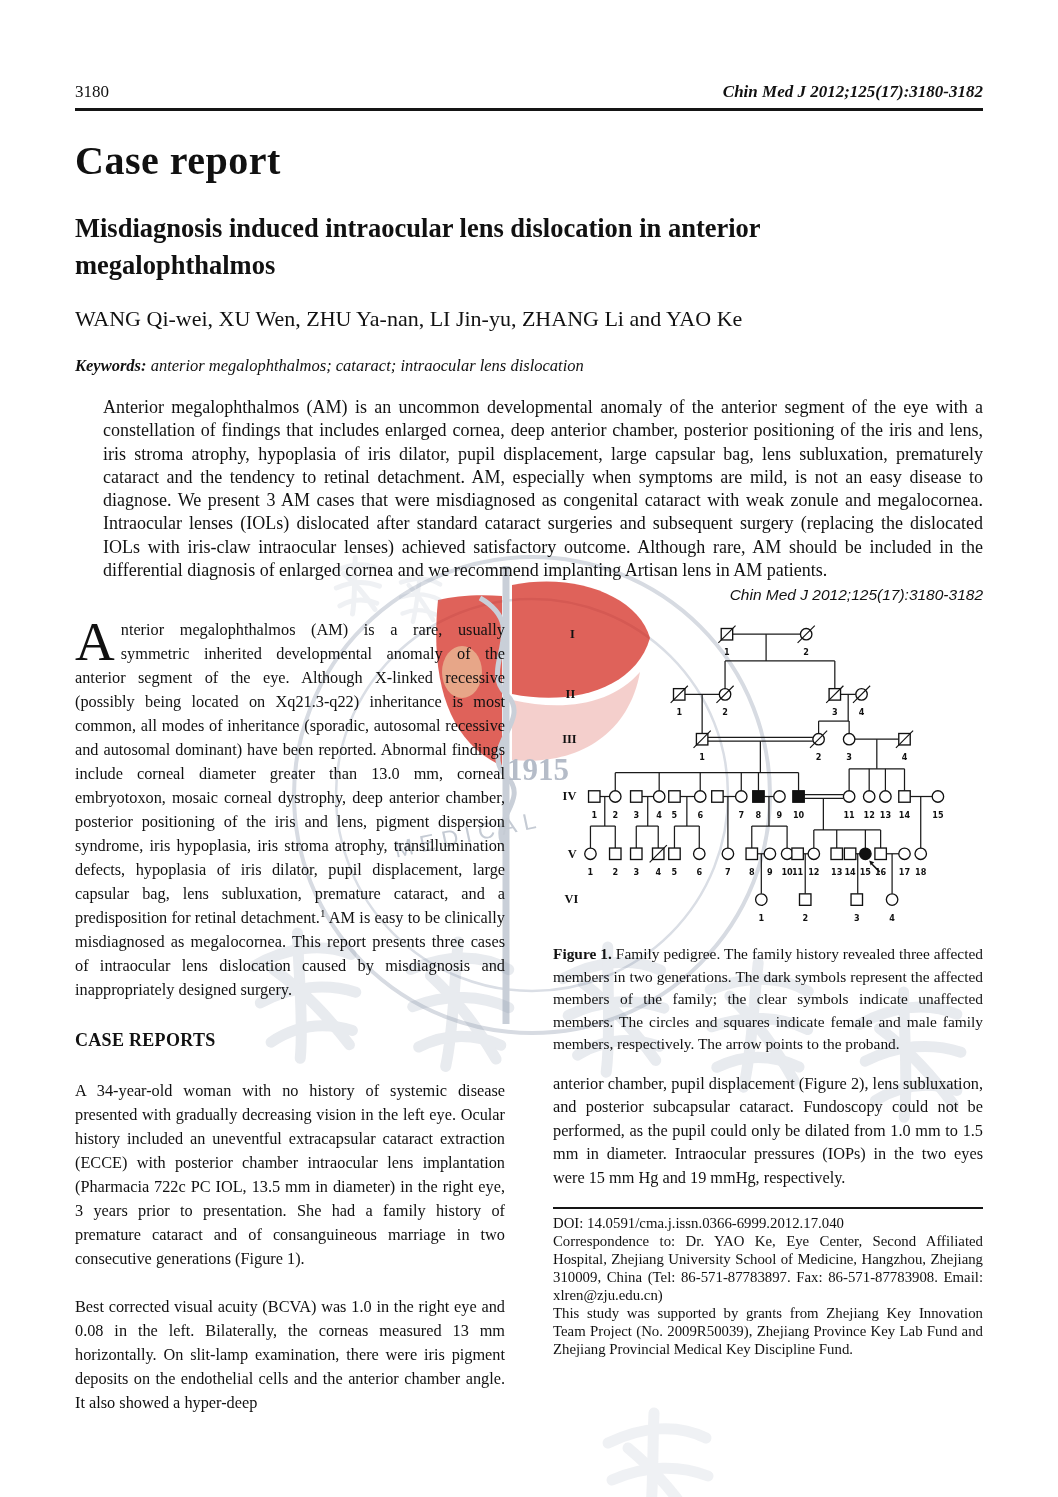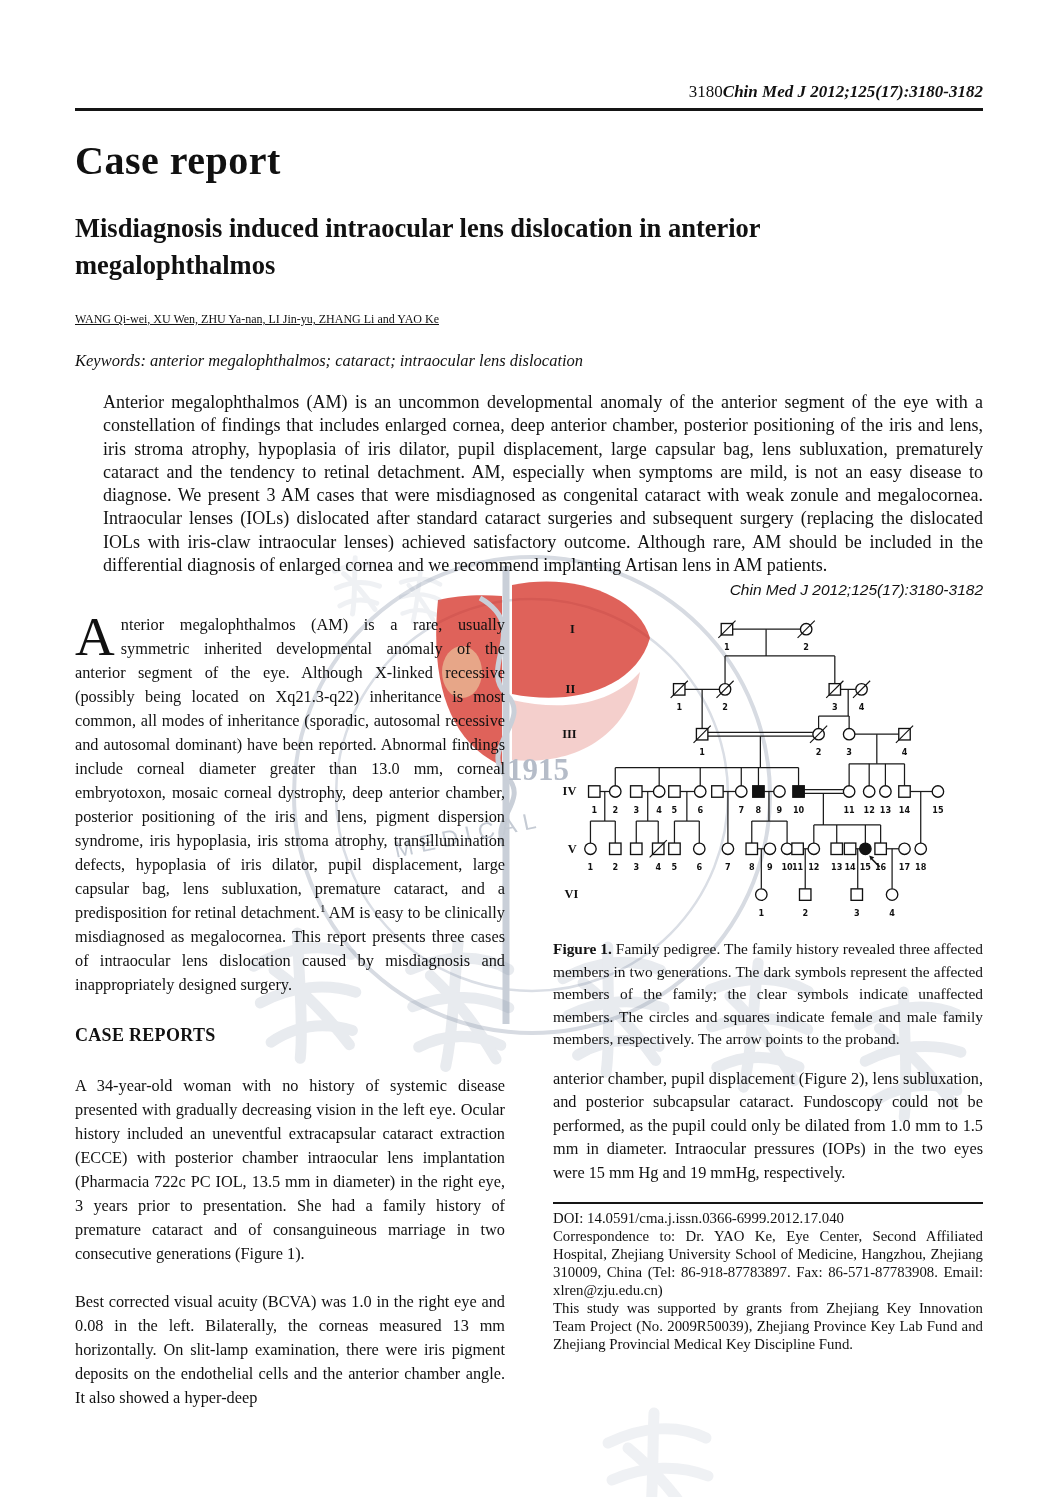--- a/index.html
+++ b/index.html
@@ -1,28 +1,28 @@
 <!DOCTYPE html>
 <html><head>
 <meta charset="utf-8">
 <style>
   html,body{margin:0;padding:0;background:#888;}
   .page{position:relative;width:1058px;height:1497px;margin:0 auto;background:#ffffff;
         font-family:"Liberation Serif",serif;color:#111;overflow:hidden;}
   .wm{position:absolute;left:0;top:0;z-index:0;pointer-events:none;}
   .content{position:relative;z-index:1;}
-  .hdr{display:flex;justify-content:flex-end;align-items:baseline;
+  .hdr{display:flex;justify-content:space-between;align-items:baseline;
        margin:82px 75px 0;padding-bottom:6px;border-bottom:3px solid #151515;
        font-size:17px;}
   .hdr .cit{font-style:italic;font-weight:600;}
   h1.section{margin:26px 75px 6px;font-size:40px;font-weight:bold;letter-spacing:.5px;}
   h2.title{margin:26px 75px 0;max-width:880px;font-size:26.5px;line-height:37px;font-weight:bold;}
-  .authors{margin:28px 75px 0;font-size:12px;text-decoration:underline;}
+  .authors{margin:22px 75px 0;font-size:22px;}
   .kw{margin:24px 75px 0;font-size:16.5px;font-style:italic;}
-  .kw b{font-weight:normal;}
+  .kw b{font-weight:bold;}
   .abstract{margin:20px 75px 4px 103px;font-family:Liberation Serif, serif;
             font-size:18px;line-height:23.3px;text-align:justify;}
   .abscit{margin:3px 75px 0;text-align:right;font-family:"Liberation Sans",sans-serif;
           font-style:italic;font-size:15.5px;}
   .columns{display:flex;gap:48px;margin:14px 75px 0;}
   .col{width:430px;}
   .body-p{margin:0;font-size:16.3px;line-height:24px;text-align:justify;}
   .dropcap{float:left;font-size:55px;line-height:43px;padding:2px 6px 0 0;font-weight:400;}
   sup{font-size:11px;line-height:0;}
   h3.casereports{text-align:left;font-size:18px;font-weight:bold;margin:28px 0 28px;letter-spacing:.3px;}
@@ -298,20 +298,20 @@
               <polygon points="331,254 336.3,256 332.6,259.4" fill="#111"></polygon>
             </svg>
         </div>
         <p class="fig-caption"><b>Figure 1.</b><span> Family pedigree. The family history revealed three affected members in two generations. The dark symbols represent the affected members of the family; the clear symbols indicate unaffected members. The circles and squares indicate female and male family members, respectively. The arrow points to the proband.</span></p>
 
         <p class="rcol-p">anterior chamber, pupil displacement (Figure 2), lens subluxation, and posterior subcapsular cataract. Fundoscopy could not be performed, as the pupil could only be dilated from 1.0 mm to 1.5 mm in diameter. Intraocular pressures (IOPs) in the two eyes were 15 mm Hg and 19 mmHg, respectively.</p>
 
         <hr class="fnrule">
         <div class="fn">
           <p>DOI: 14.0591/cma.j.issn.0366-6999.2012.17.040</p>
-          <p>Correspondence to: Dr. YAO Ke, Eye Center, Second Affiliated Hospital, Zhejiang University School of Medicine, Hangzhou, Zhejiang 310009, China (Tel: 86-918-87783897. Fax: 86-571-87783908. Email: xlren@zju.edu.cn)</p>
+          <p>Correspondence to: Dr. YAO Ke, Eye Center, Second Affiliated Hospital, Zhejiang University School of Medicine, Hangzhou, Zhejiang 310009, China (Tel: 86-571-87783897. Fax: 86-571-87783908. Email: xlren@zju.edu.cn)</p>
           <p>This study was supported by grants from Zhejiang Key Innovation Team Project (No. 2009R50039), Zhejiang Province Key Lab Fund and Zhejiang Provincial Medical Key Discipline Fund.</p>
         </div>
       </div>
 
     </div>
   </div>
 </div>
 
 </body></html>

